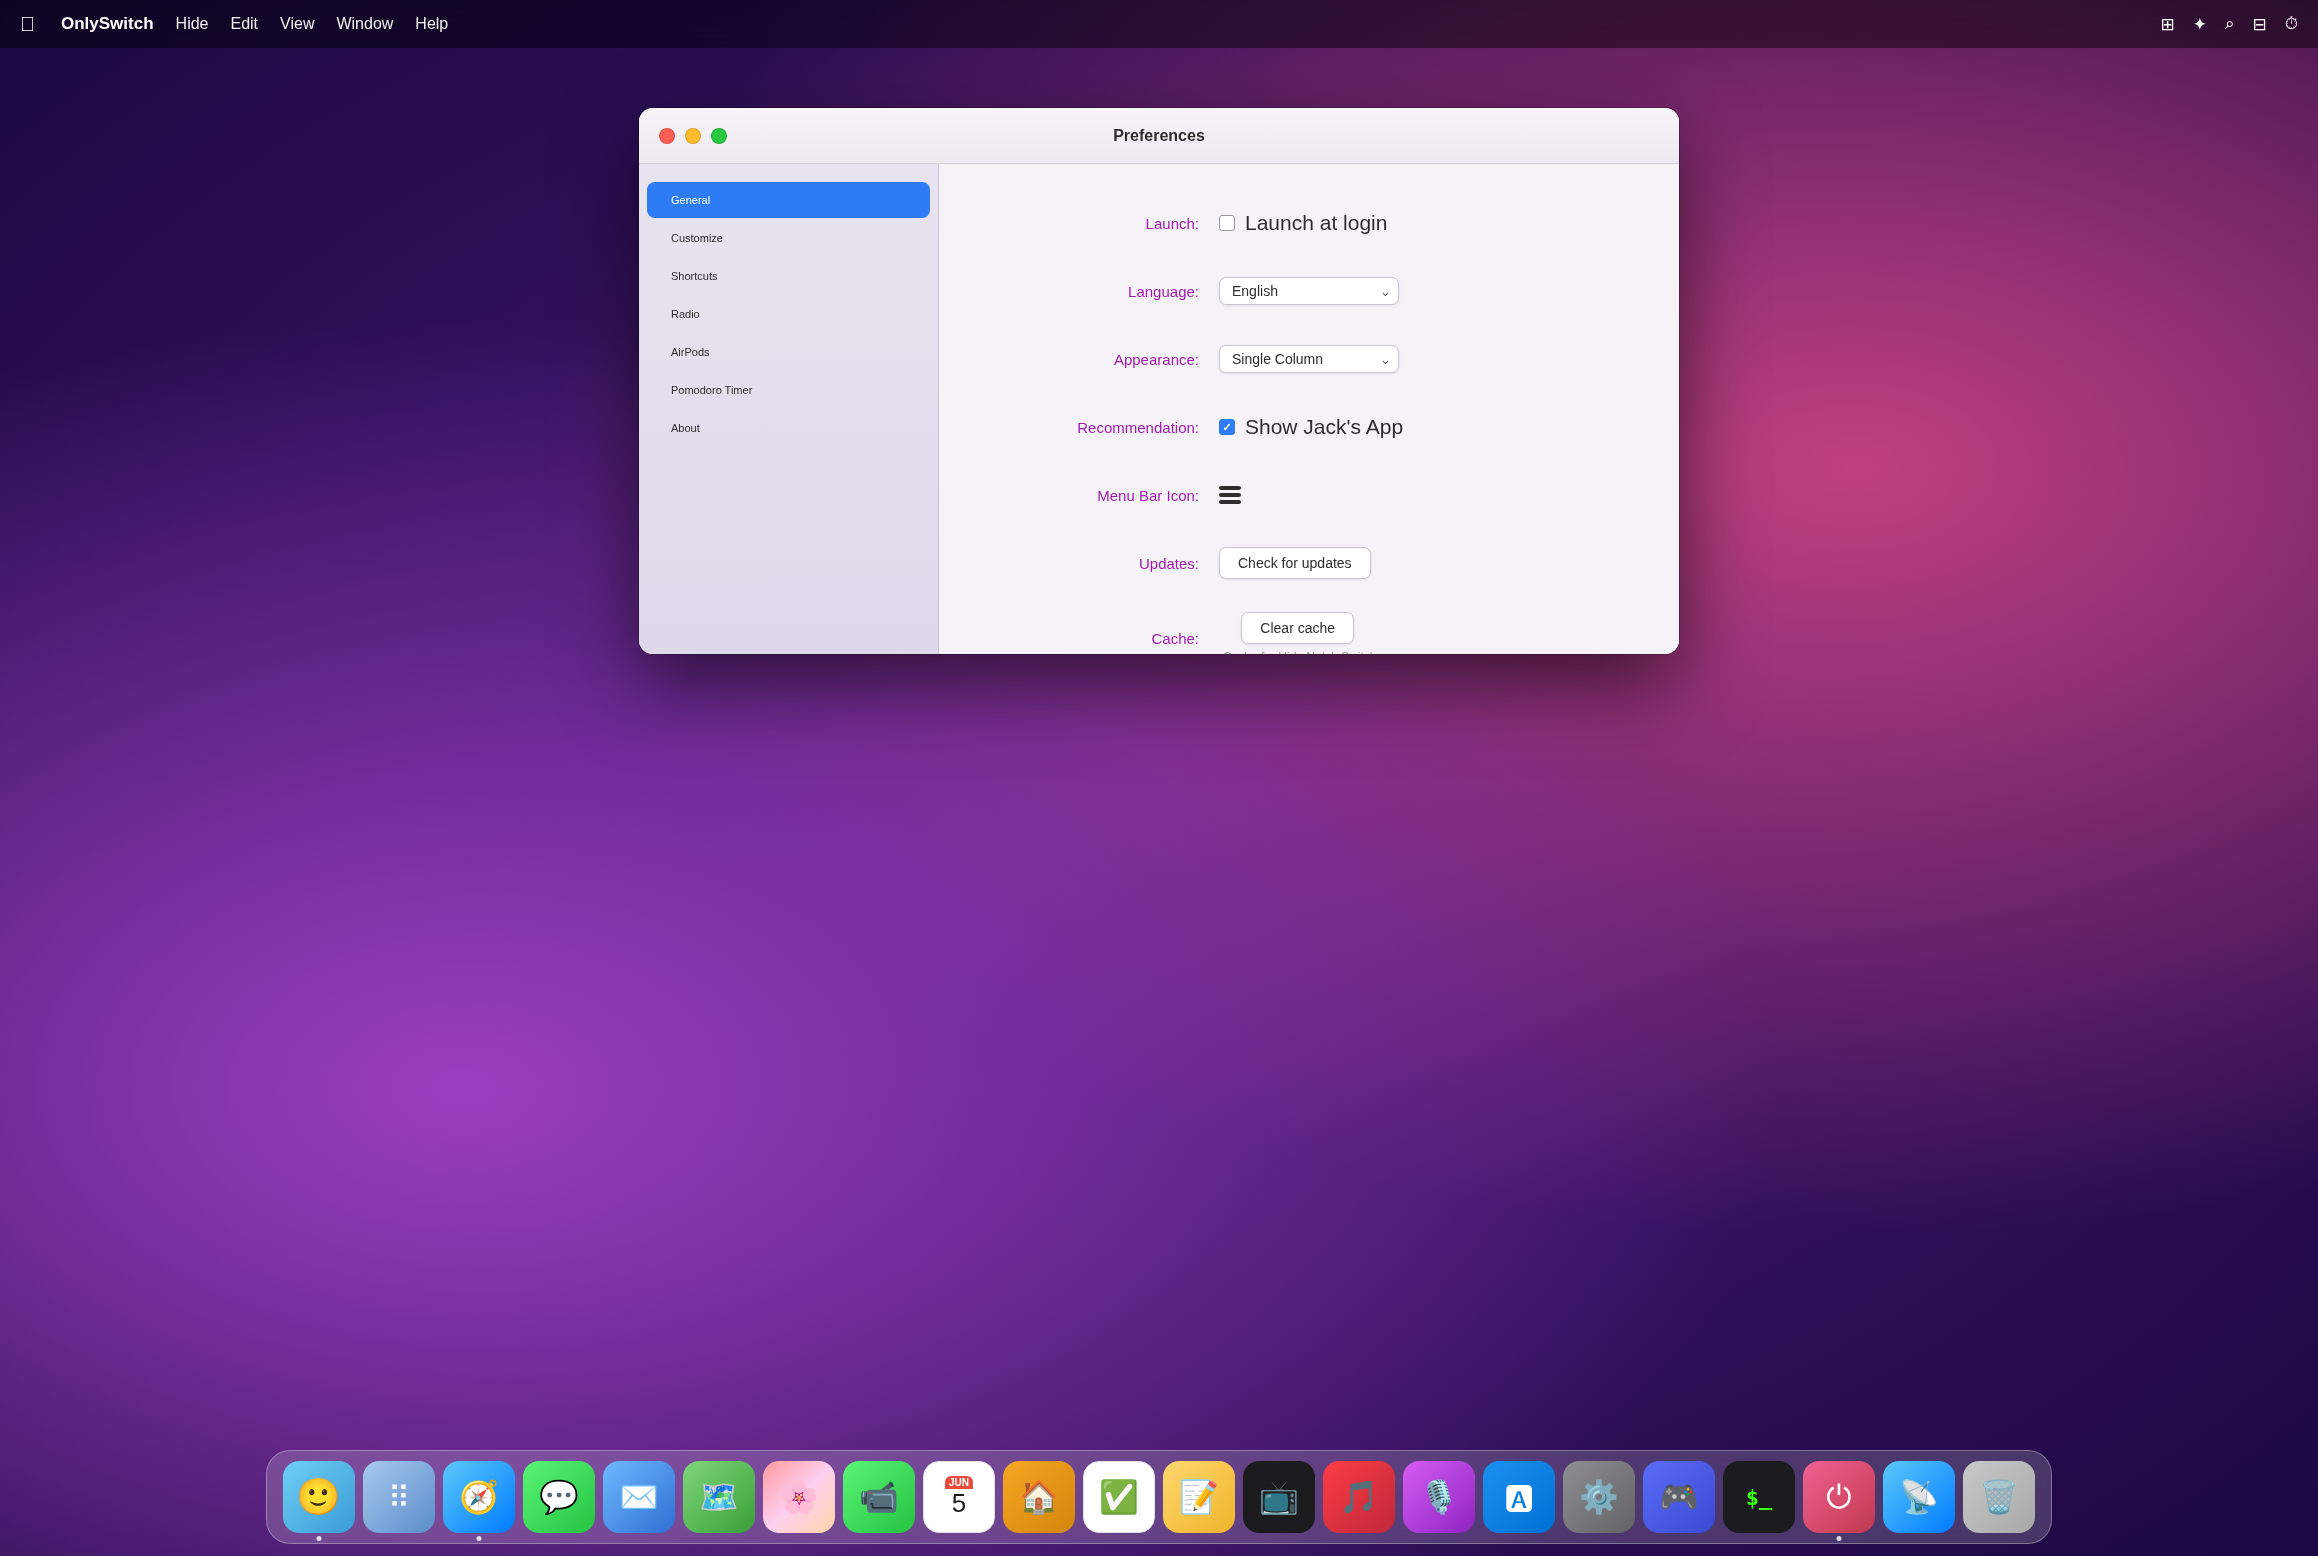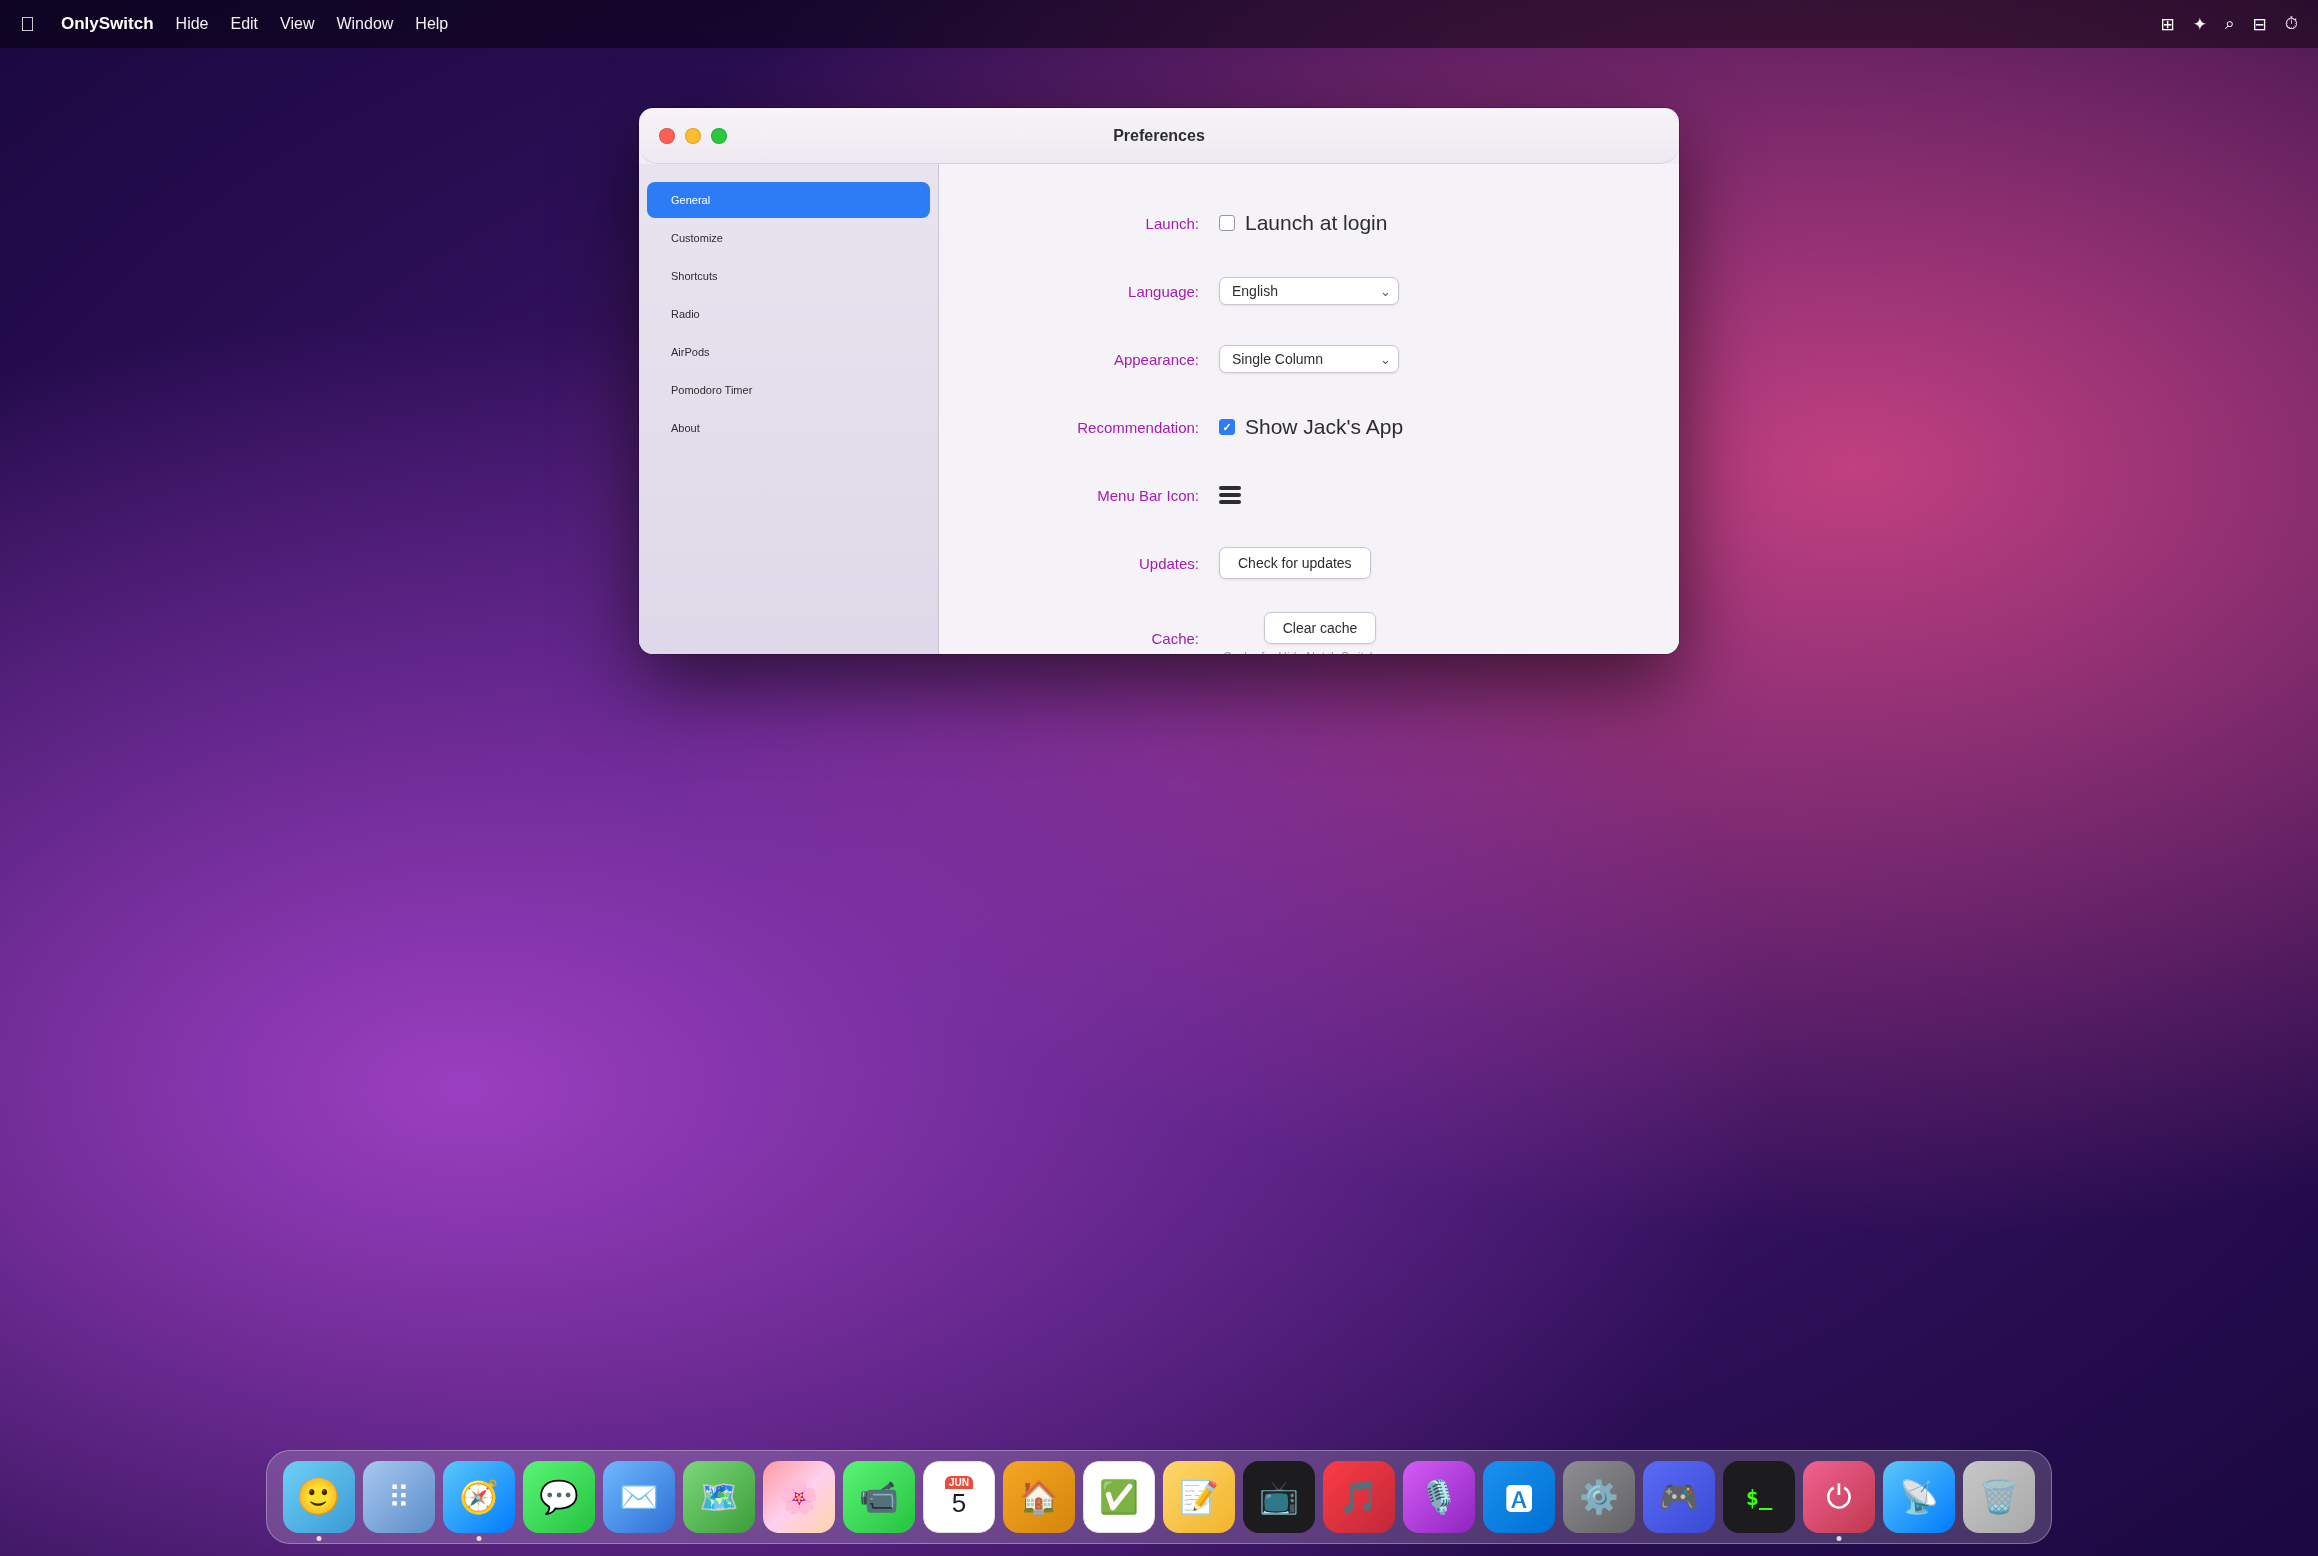--- a/index.html
+++ b/index.html
@@ -128,21 +128,20 @@
 
     .window-titlebar {
       height: 56px;
       background: linear-gradient(to bottom, #f7f5f9, #ede9f1);
       border-bottom: 1px solid #d4d0da;
       display: flex;
       align-items: center;
       justify-content: center;
       position: relative;
       padding: 0 20px;
-      border-radius: 19px;
     }
 
     .window-controls {
       position: absolute;
       left: 20px;
       display: flex;
       gap: 10px;
       align-items: center;
     }
 
@@ -445,21 +444,21 @@
 
       <div class="pref-row">
         <span class="pref-label">Updates:</span>
         <div class="pref-control">
           <button class="btn">Check for updates</button>
         </div>
       </div>
 
       <div class="pref-row">
         <span class="pref-label">Cache:</span>
-        <div class="pref-control" style="flex-direction:column; align-items:flex-end; gap:6px;">
+        <div class="pref-control" style="flex-direction:column; align-items:center; gap:6px;">
           <button class="btn">Clear cache</button>
           <span class="hint-text">Cache for Hide Notch Switch</span>
         </div>
       </div>
 
     </div>
   </div>
 </div>
 
 <div class="dock">

